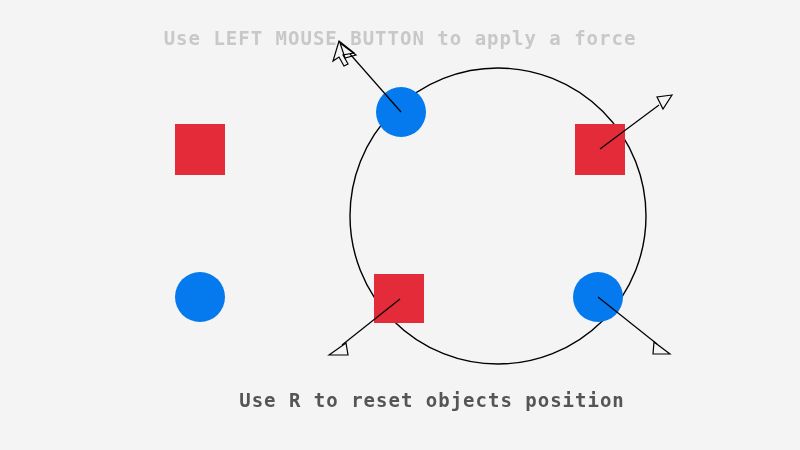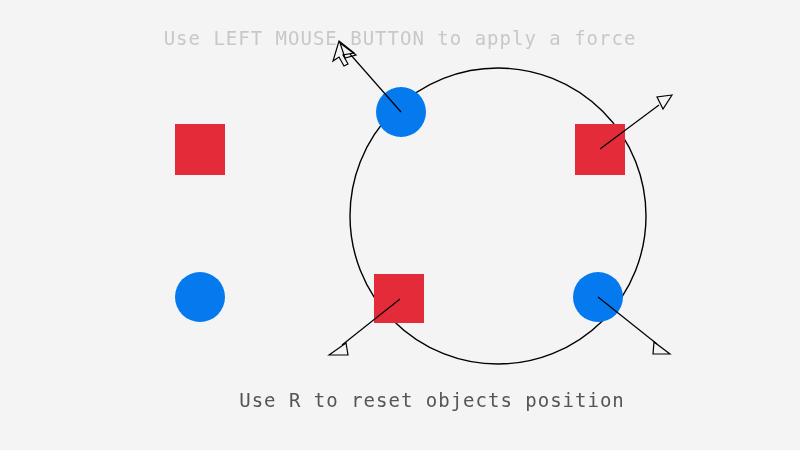--- a/index.html
+++ b/index.html
@@ -28,20 +28,21 @@
     height: 450px;
     display: block;
   }
   .hint {
     position: absolute;
     width: 800px;
     text-align: center;
     letter-spacing: 1px;
     white-space: pre;
     user-select: none;
+    font-weight: bold;
   }
   #hint-top {
     top: 27px;
     font-size: 19px;
     color: #c8c8c8;
   }
   #hint-bottom {
     top: 389px;
     font-size: 19px;
     color: #555555;

